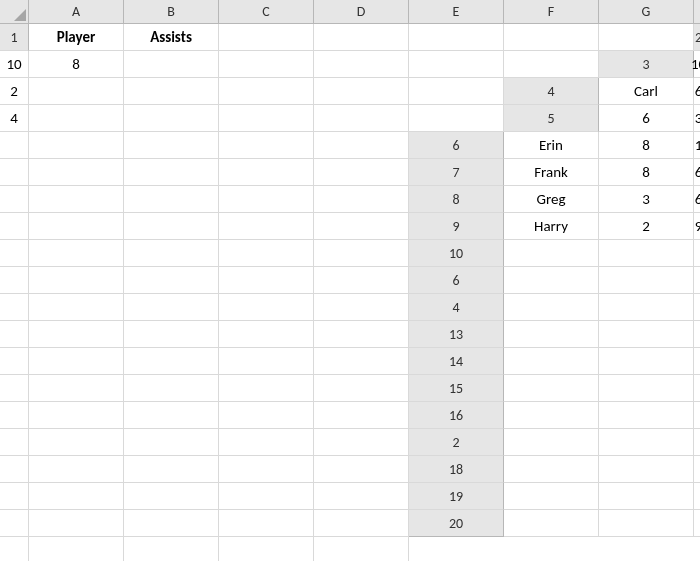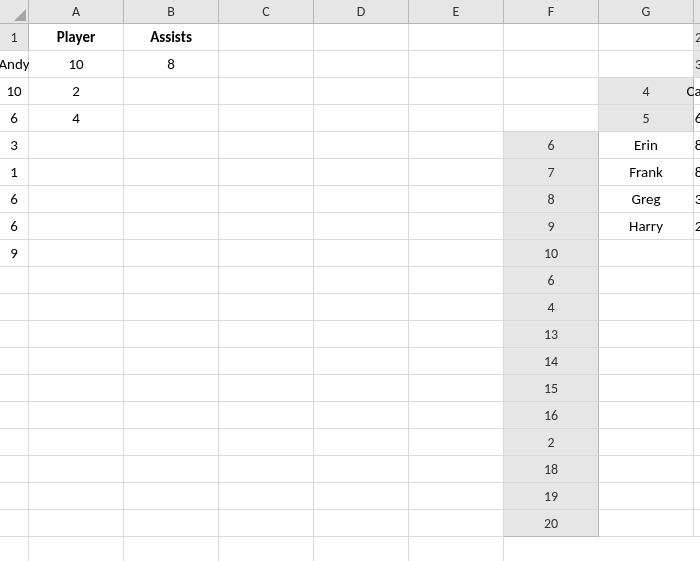--- a/index.html
+++ b/index.html
@@ -96,21 +96,20 @@
   <div class="row-header">1</div>
   <div class="cell header-cell">Player</div>
   <div class="cell header-cell">Assists</div>
   <div class="cell"></div>
   <div class="cell"></div>
   <div class="cell"></div>
   <div class="cell"></div>
   <div class="cell"></div>
 
   <div class="row-header">2</div>
-  <div class="cell">Andy</div>
   <div class="cell">10</div>
   <div class="cell">8</div>
   <div class="cell"></div>
   <div class="cell"></div>
   <div class="cell"></div>
   <div class="cell"></div>
   <div class="cell"></div>
 
   <div class="row-header">3</div>
   <div class="cell">10</div>

